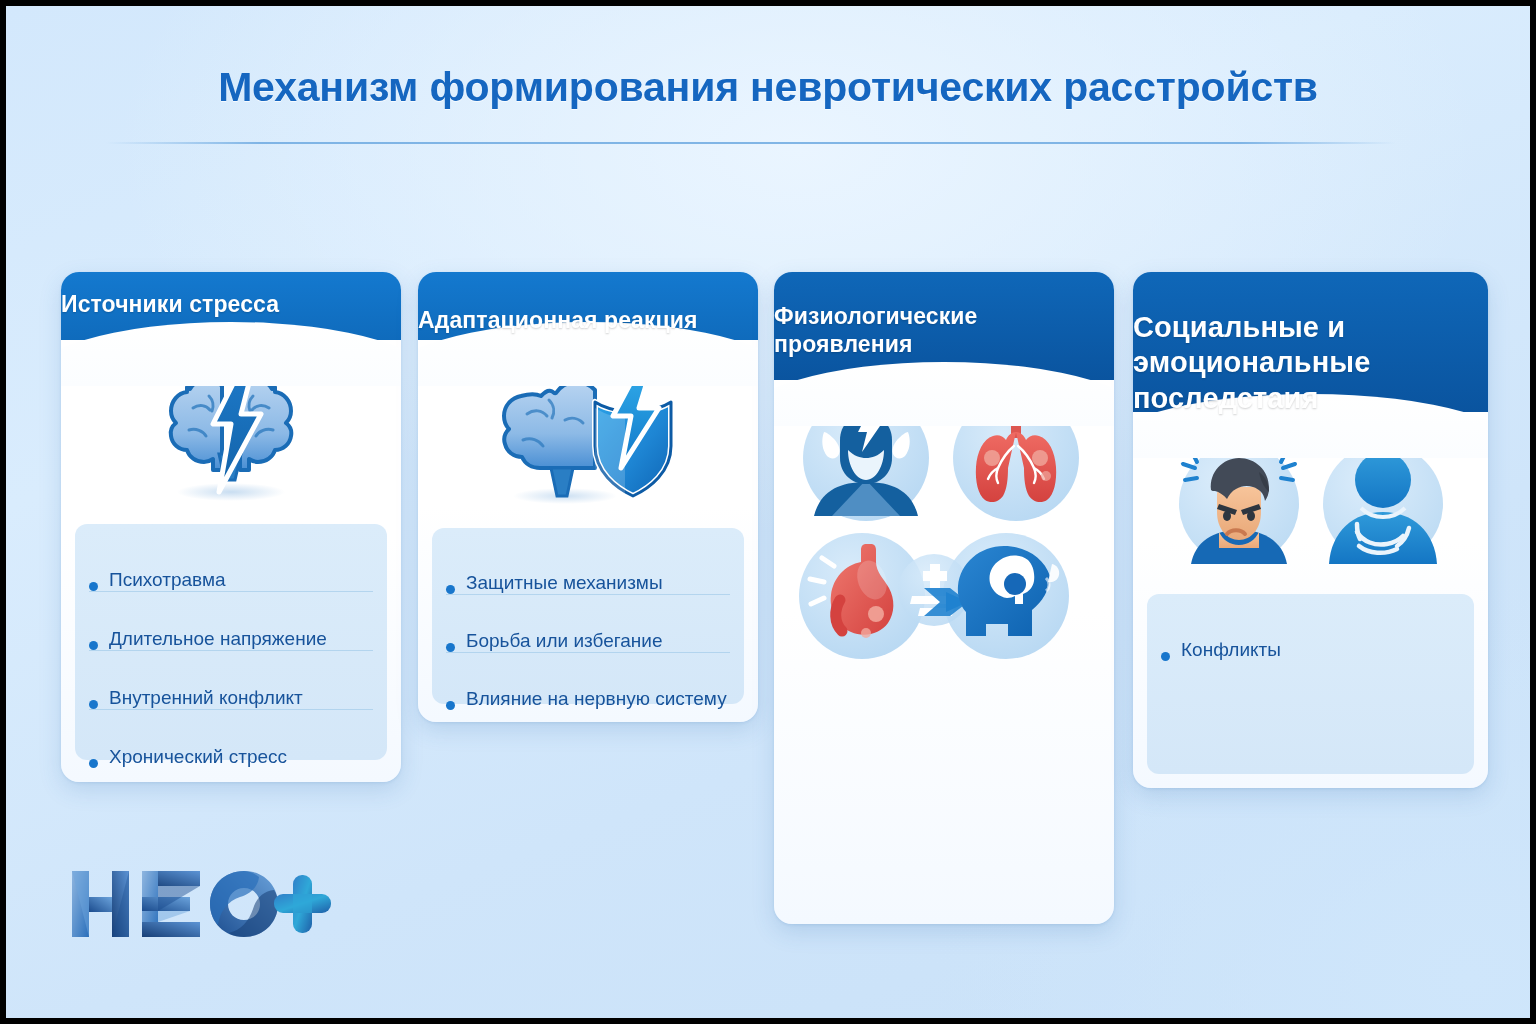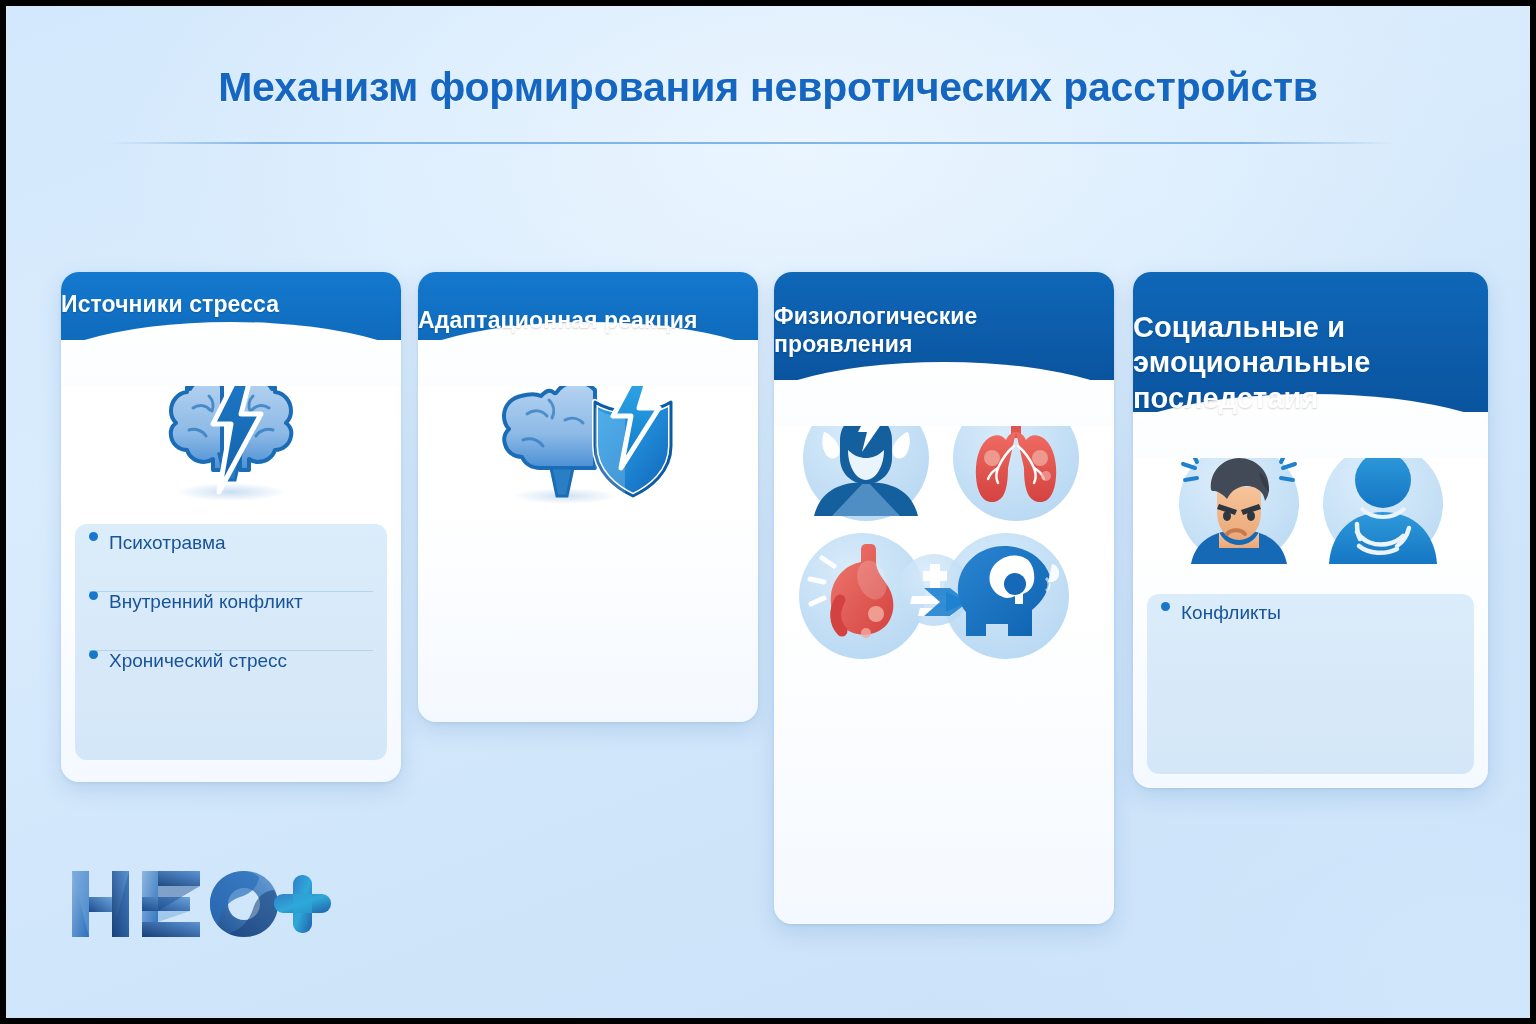--- a/index.html
+++ b/index.html
@@ -98,21 +98,21 @@
   .bullet-panel {
     position: absolute;
     left: 14px;
     right: 14px;
     border-radius: 12px;
     background: linear-gradient(to bottom, #dbecfa 0%, #d4e7f8 100%);
     padding: 8px 0 8px 0;
   }
   .bullet-row {
     display: flex;
-    align-items: flex-start;
+    align-items: flex-end;
     padding: 0 12px 0 14px;
     position: relative;
   }
   .bullet-row + .bullet-row::before {
     content: "";
     position: absolute;
     left: 14px; right: 14px; top: 0;
     height: 1px;
     background: rgba(150,195,230,0.55);
   }
@@ -222,20 +222,24 @@
         <path d="M118 6 L82 78 L100 78 L88 146 L130 68 L110 68 L126 6 Z" fill="url(#boltG1)" stroke="#ffffff" stroke-width="5" stroke-linejoin="round"></path>
       </svg>
     </div>
     <div class="bullet-panel">
       <div class="bullet-row">
         <span class="dot"></span>
         <span class="bullet-text">Психотравма</span>
       </div>
       <div class="bullet-row">
         <span class="dot"></span>
+        <span class="bullet-text">Длительное напряжение</span>
+      </div>
+      <div class="bullet-row">
+        <span class="dot"></span>
         <span class="bullet-text">Внутренний конфликт</span>
       </div>
       <div class="bullet-row">
         <span class="dot"></span>
         <span class="bullet-text">Хронический стресс</span>
       </div>
     </div>
   </div>
 
   <div class="card" id="card2">
@@ -274,20 +278,34 @@
           <path d="M92 70c6-3 13-2 18 3"></path>
         </g>
         <path d="M78 118h22l-6 28H84z" fill="#2a7ec4" stroke="#1a6cb6" stroke-width="3"></path>
 
         <path d="M168 56c-18 0-32-6-38-10v44c0 26 21 42 38 50 17-8 38-24 38-50V46c-6 4-20 10-38 10z" transform="translate(-8,6) scale(1)" fill="url(#shieldG2)" stroke="#ffffff" stroke-width="6" stroke-linejoin="round"></path>
         <path d="M168 56c-18 0-32-6-38-10v44c0 26 21 42 38 50 17-8 38-24 38-50V46c-6 4-20 10-38 10z" transform="translate(-8,6) scale(1)" fill="none" stroke="#0d5ba5" stroke-width="3" stroke-linejoin="round"></path>
         <path d="M160 62v88c-14-9-30-24-30-44V52c6 4 17 9 30 10z" transform="translate(-8,6)" fill="#ffffff" opacity="0.18"></path>
 
         <path d="M172 6 L140 66 L158 66 L148 118 L186 58 L166 58 L182 6 Z" fill="url(#boltG2)" stroke="#ffffff" stroke-width="5" stroke-linejoin="round"></path>
       </svg>
+    </div>
+    <div class="bullet-panel">
+      <div class="bullet-row">
+        <span class="dot"></span>
+        <span class="bullet-text">Защитные механизмы</span>
+      </div>
+      <div class="bullet-row">
+        <span class="dot"></span>
+        <span class="bullet-text">Борьба или избегание</span>
+      </div>
+      <div class="bullet-row">
+        <span class="dot"></span>
+        <span class="bullet-text">Влияние на нервную систему</span>
+      </div>
     </div>
   </div>
 
   <div class="card" id="card3">
     <div class="card-header">
       <span class="hdr-text">Физиологические проявления</span>
     </div>
     <div class="icon-zone">
       <svg class="art" id="art3" viewBox="0 0 300 275">
         <defs>

